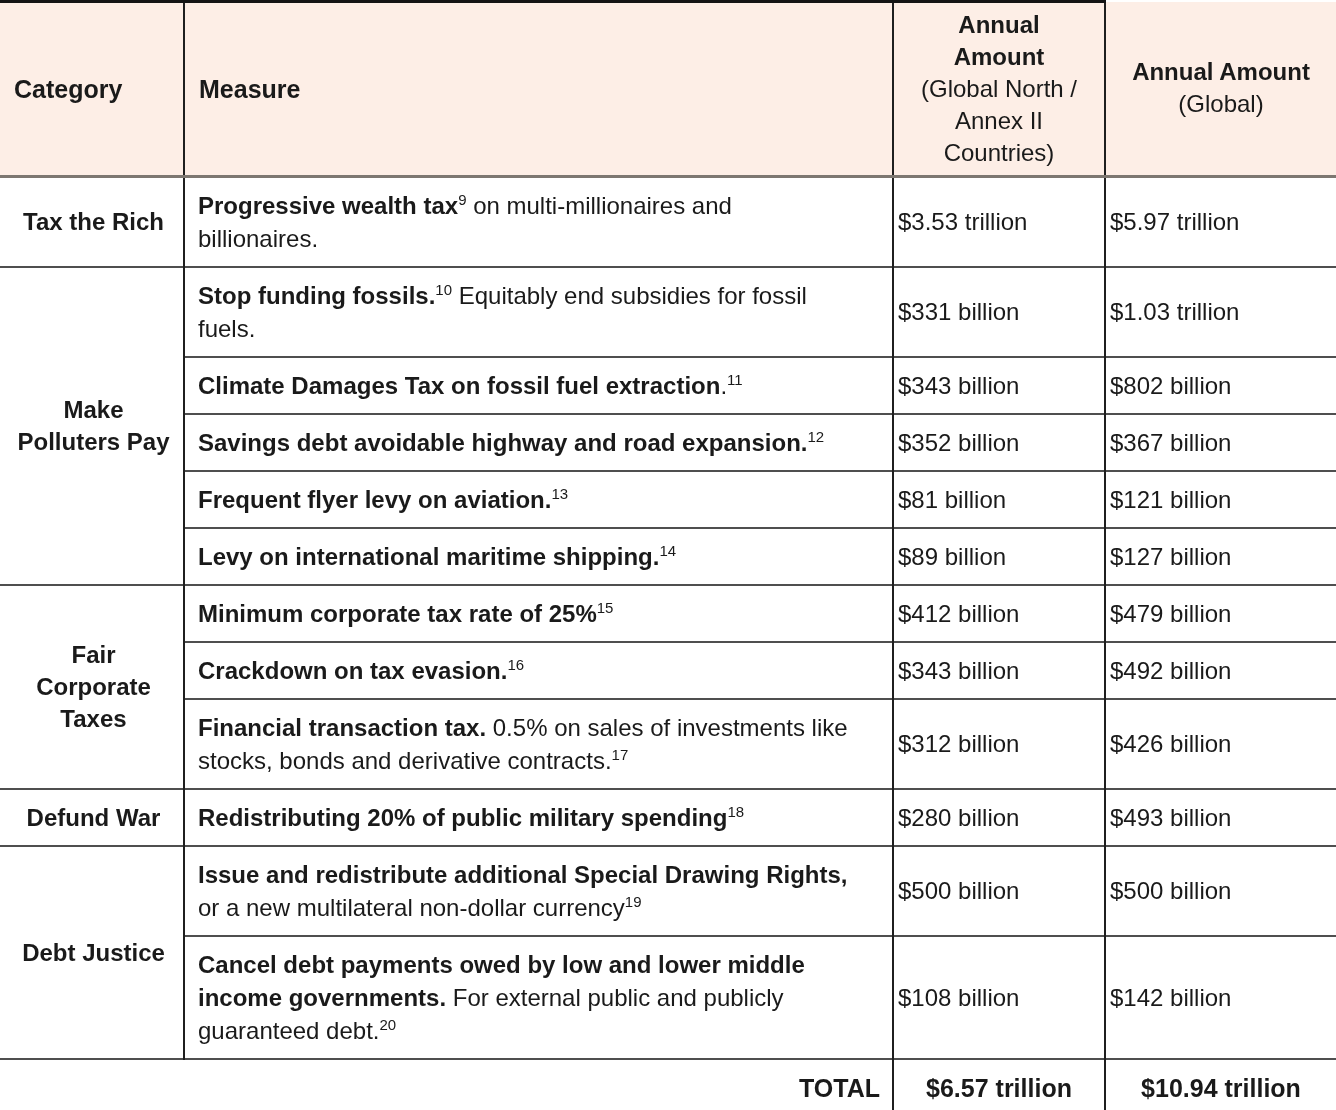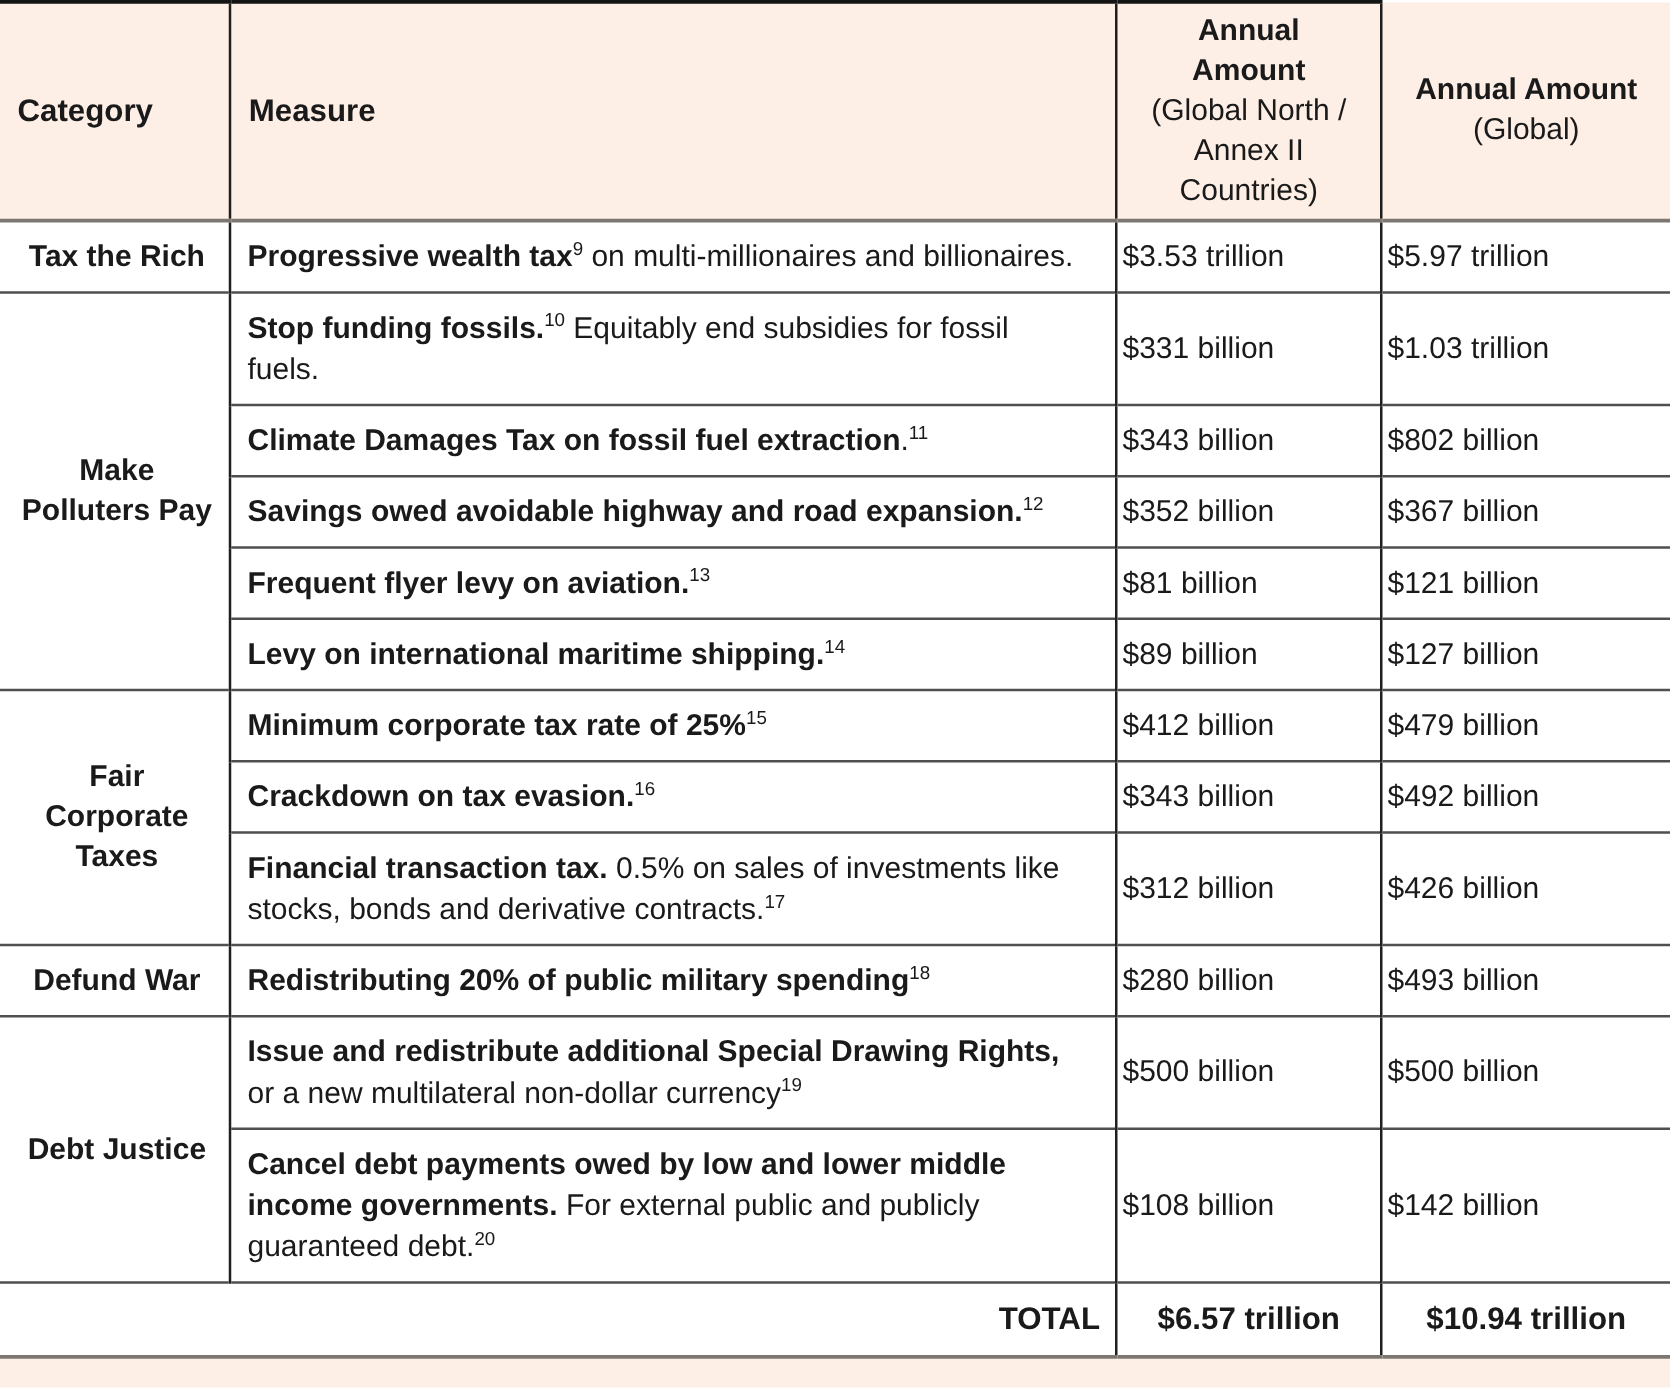--- a/index.html
+++ b/index.html
@@ -51,21 +51,21 @@
     font-size:24px;
     line-height:32px;
     text-align:center;
     vertical-align:middle;
     padding:10px 8px 10px 12px;
   }
   td.measure {
     font-size:24px;
     line-height:33px;
     vertical-align:middle;
-    padding:11px 26px 11px 13px;
+    padding:11px 42px 11px 13px;
     text-align:left;
   }
   td.amt {
     font-size:24px;
     text-align:left;
     vertical-align:middle;
     padding:11px 4px;
   }
   .b { font-weight:700; }
   sup.fn {
@@ -135,21 +135,21 @@
           <td class="measure vl"><span class="b">Stop funding fossils.</span><sup class="fn">10</sup><span> Equitably end subsidies for fossil fuels.</span></td>
           <td class="amt vl">$331 billion</td>
           <td class="amt vl">$1.03 trillion</td>
         </tr>
         <tr>
           <td class="measure vl"><span class="b">Climate Damages Tax on fossil fuel extraction</span><span>.</span><sup class="fn">11</sup></td>
           <td class="amt vl">$343 billion</td>
           <td class="amt vl">$802 billion</td>
         </tr>
         <tr>
-          <td class="measure vl"><span class="b">Savings owed avoidable highway and road expansion.</span><sup class="fn">12</sup></td>
+          <td class="measure vl"><span class="b">Savings debt avoidable highway and road expansion.</span><sup class="fn">12</sup></td>
           <td class="amt vl">$352 billion</td>
           <td class="amt vl">$367 billion</td>
         </tr>
         <tr>
           <td class="measure vl"><span class="b">Frequent flyer levy on aviation.</span><sup class="fn">13</sup></td>
           <td class="amt vl">$81 billion</td>
           <td class="amt vl">$121 billion</td>
         </tr>
         <tr>
           <td class="measure vl"><span class="b">Levy on international maritime shipping.</span><sup class="fn">14</sup></td>

